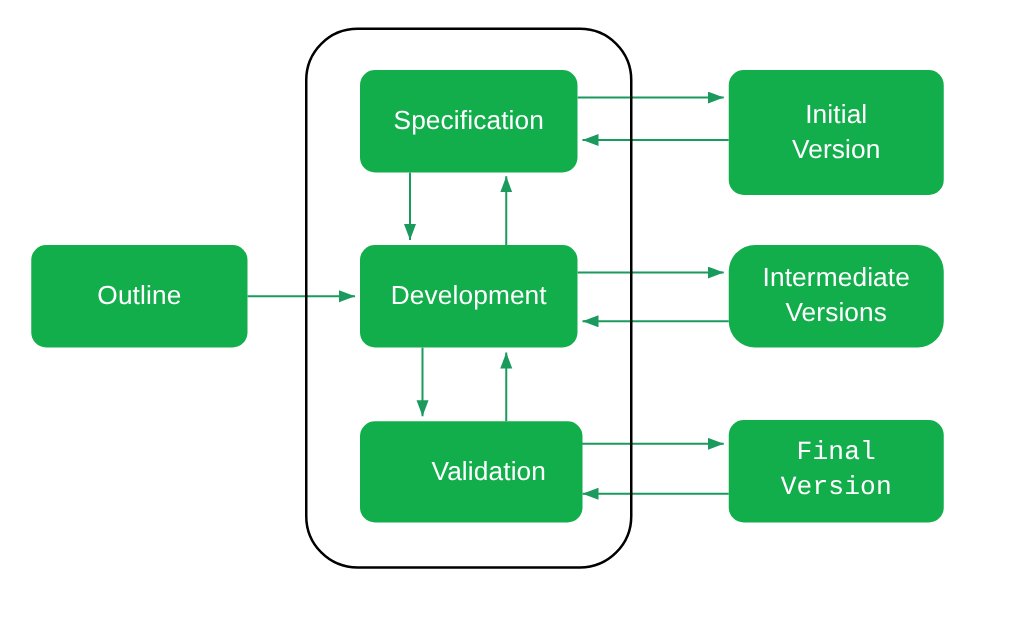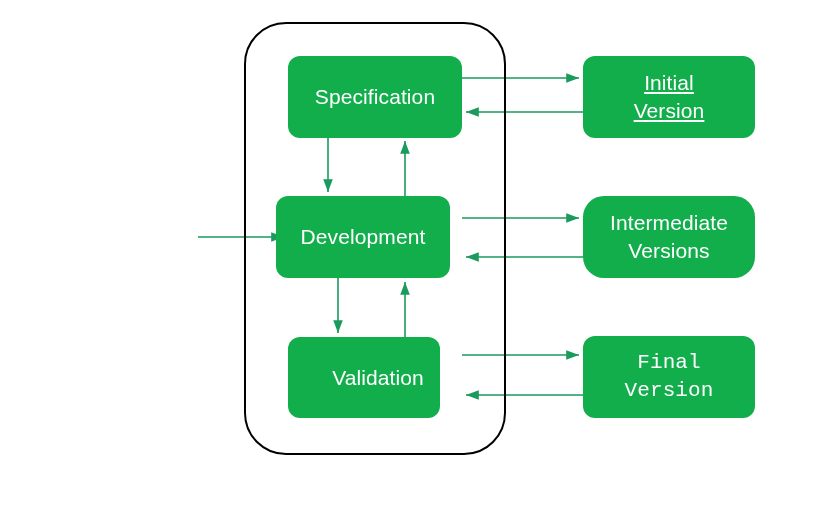--- a/index.html
+++ b/index.html
@@ -108,34 +108,37 @@
       <line x1="462" y1="355" x2="579" y2="355" stroke="#1B9A5E" stroke-width="1.6" marker-end="url(#arrowhead)"></line>
     </g>
 
     <g>
       <line x1="583" y1="395" x2="466" y2="395" stroke="#1B9A5E" stroke-width="1.6" marker-end="url(#arrowhead)"></line>
     </g>
   </svg>
 
   <div class="group-frame" style="left:244px; top:22px; width:262px; height:433px;"></div>
 
+  <div class="node" style="left:25px; top:196px; width:173px; height:82px;">
+    <span class="node-label">Outline</span>
+  </div>
 
   <div class="node" style="left:288px; top:56px; width:174px; height:82px;justify-content:center;">
     <span class="node-label">Specification</span>
   </div>
 
-  <div class="node" style="left:276px; top:196px; width:174px; height:82px;">
+  <div class="node" style="left:288px; top:196px; width:174px; height:82px;">
     <span class="node-label">Development</span>
   </div>
 
-  <div class="node" style="left:288px; top:337px; width:152px; height:81px;padding-left:28px;">
+  <div class="node" style="left:288px; top:337px; width:178px; height:81px;padding-left:28px;">
     <span class="node-label">Validation</span>
   </div>
 
-  <div class="node" style="left:583px; top:56px; width:172px; height:82px;text-decoration:underline;">
+  <div class="node" style="left:583px; top:56px; width:172px; height:100px;">
     <span class="node-label">Initial
 Version</span>
   </div>
 
   <div class="node" style="left:583px; top:196px; width:172px; height:82px;border-radius:21px;">
     <span class="node-label">Intermediate
 Versions</span>
   </div>
 
   <div class="node" style="left:583px; top:336px; width:172px; height:82px;font-family:Liberation Mono, monospace;">

